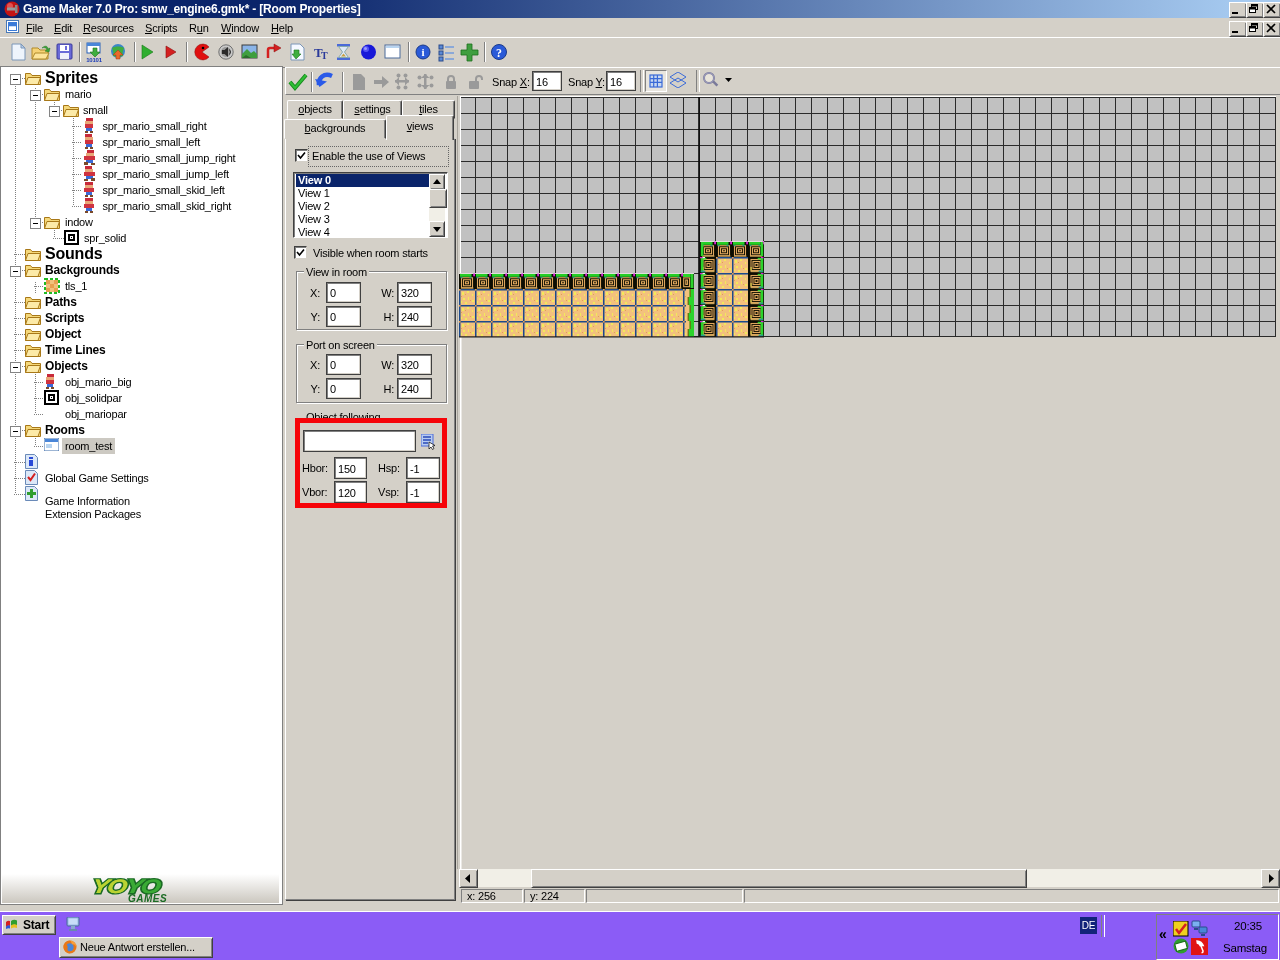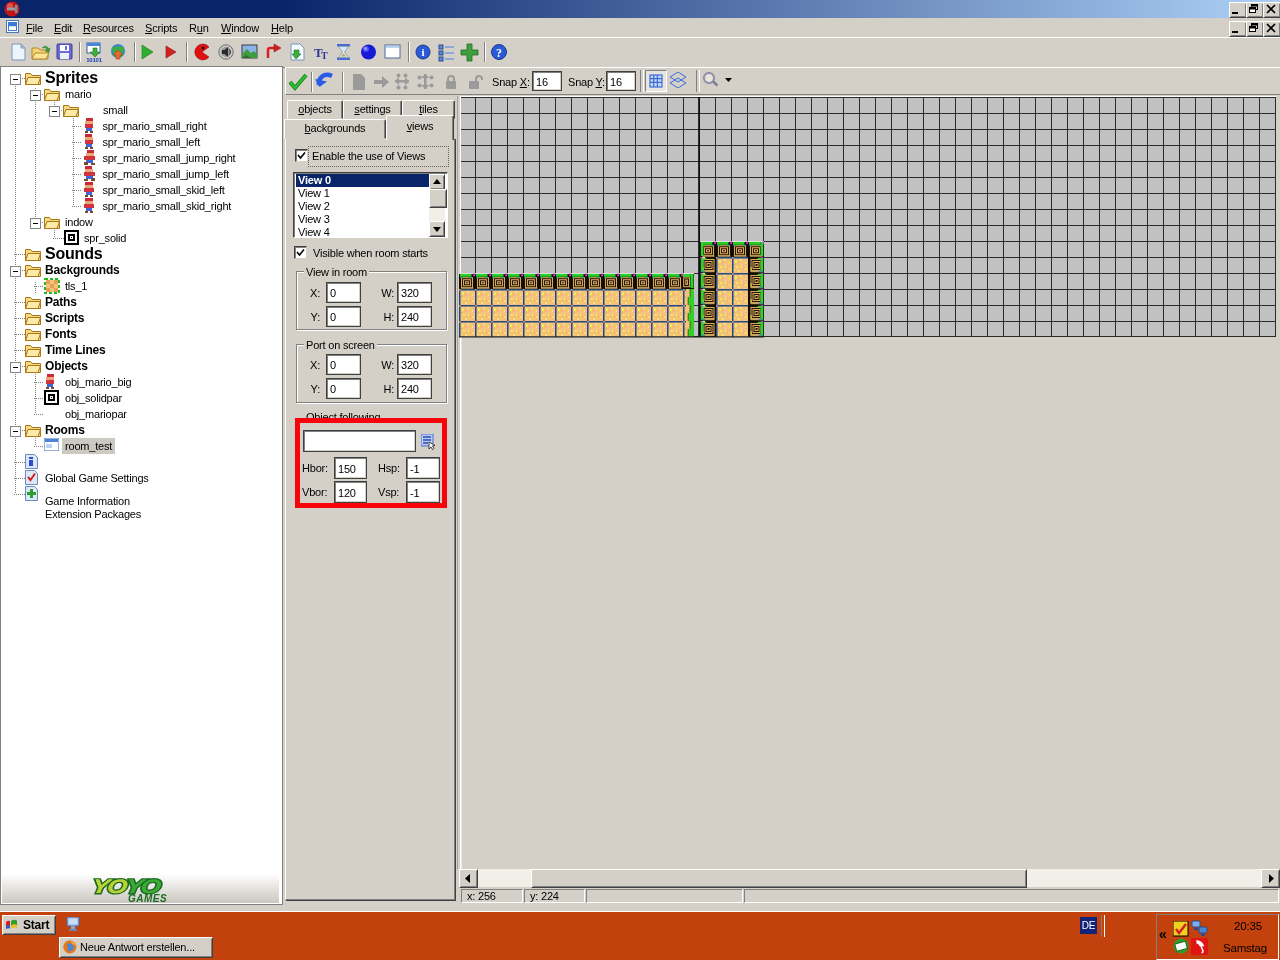--- a/index.html
+++ b/index.html
@@ -33,20 +33,21 @@
 
 <div class="ab" id="titlebar" style="left:0;top:0;width:1280px;height:18px;background:linear-gradient(to right,#0a246a,#0a246a 22%,#a6caf0 97%);">
   <div class="ab" style="left:4px;top:1px;width:16px;height:16px;">
     <svg width="16" height="16" viewBox="0 0 16 16">
       <circle cx="8" cy="8" r="7.5" fill="#c41414"></circle>
       <circle cx="6" cy="5" r="3" fill="#e86060" opacity=".8"></circle>
       <rect x="3" y="6.5" width="9" height="3" fill="#9a9a9a"></rect>
       <rect x="11" y="4" width="2.5" height="8" fill="#8a8a8a"></rect>
     </svg>
   </div>
+  <div class="ab bold" style="left:23px;top:1px;font-size:12px;line-height:16px;color:#fff;">Game Maker 7.0 Pro: smw_engine6.gmk* - [Room Properties]</div>
   <div class="wbtn" style="left:1229px;top:2px;">
       <svg width="14" height="12" style="position:absolute;left:0;top:0;">
         <rect x="2" y="9" width="6" height="2" fill="#000"></rect>
       </svg>
     </div>
   <div class="wbtn" style="left:1246px;top:2px;">
       <svg width="14" height="12" style="position:absolute;left:0;top:0;">
         <rect x="4.5" y="1.5" width="6" height="5" fill="none" stroke="#000"></rect>
         <rect x="4.5" y="1.5" width="6" height="2" fill="#000"></rect>
         <rect x="2.5" y="4.5" width="6" height="5" fill="#fff" stroke="#000"></rect>
@@ -254,21 +255,21 @@
         </svg></div>
 <div class="tl" style="left:63px;top:18px;">mario</div>
 <div class="ab doth" style="left:51px;top:42px;width:10px;height:1px;"></div>
 <div class="ab expbox" style="left:46.5px;top:38px;">
         <div class="expminus"></div>
       </div>
 <div class="ab" style="left:61px;top:35px;"><svg width="16" height="14" viewBox="0 0 16 14">
           <path d="M.5 2.5h5l1.5 2h8.5v9H.5z" fill="#f5d87a" stroke="#a87818"></path>
           <path d="M.5 13.5l2.5-7h12.5l-2.5 7z" fill="#fceaa8" stroke="#a87818"></path>
         </svg></div>
-<div class="tl" style="left:81px;top:34px;margin-left:20px;">small</div>
+<div class="tl" style="left:81px;top:34px;">small</div>
 <div class="ab doth" style="left:70px;top:58px;width:10px;height:1px;"></div>
 <div class="ab" style="left:80.5px;top:50px;"><svg width="12" height="15" viewBox="0 0 12 15">
           <rect x="3" y="0" width="7" height="3" fill="#c82a3a"></rect>
           <rect x="2" y="3" width="8" height="3" fill="#e8a878"></rect>
           <rect x="2" y="6" width="8" height="4" fill="#cf3340"></rect>
           <rect x="3" y="10" width="6" height="3" fill="#3a6ad8"></rect>
           <rect x="2" y="13" width="3" height="2" fill="#7a4a2a"></rect>
           <rect x="7" y="13" width="3" height="2" fill="#7a4a2a"></rect>
         </svg></div>
 <div class="tl" style="left:100.5px;top:50px;">spr_mario_small_right</div>
@@ -378,21 +379,21 @@
 <div class="ab" style="left:23px;top:243px;"><svg width="16" height="14" viewBox="0 0 16 14">
           <path d="M.5 2.5h5l1.5 2h8.5v9H.5z" fill="#f5d87a" stroke="#a87818"></path>
           <path d="M.5 13.5l2.5-7h12.5l-2.5 7z" fill="#fceaa8" stroke="#a87818"></path>
         </svg></div>
 <div class="tl bold" style="left:43px;top:242px;font-size:12px;">Scripts</div>
 <div class="ab doth" style="left:12px;top:266px;width:11px;height:1px;"></div>
 <div class="ab" style="left:23px;top:259px;"><svg width="16" height="14" viewBox="0 0 16 14">
           <path d="M.5 2.5h5l1.5 2h8.5v9H.5z" fill="#f5d87a" stroke="#a87818"></path>
           <path d="M.5 13.5l2.5-7h12.5l-2.5 7z" fill="#fceaa8" stroke="#a87818"></path>
         </svg></div>
-<div class="tl bold" style="left:43px;top:258px;font-size:12px;">Fonts</div>
+<div class="tl bold" style="left:43px;top:258px;font-size:12px;">Object</div>
 <div class="ab doth" style="left:12px;top:282px;width:11px;height:1px;"></div>
 <div class="ab" style="left:23px;top:275px;"><svg width="16" height="14" viewBox="0 0 16 14">
           <path d="M.5 2.5h5l1.5 2h8.5v9H.5z" fill="#f5d87a" stroke="#a87818"></path>
           <path d="M.5 13.5l2.5-7h12.5l-2.5 7z" fill="#fceaa8" stroke="#a87818"></path>
         </svg></div>
 <div class="tl bold" style="left:43px;top:274px;font-size:12px;">Time Lines</div>
 <div class="ab doth" style="left:12px;top:298px;width:11px;height:1px;"></div>
 <div class="ab expbox" style="left:8px;top:294px;">
         <div class="expminus"></div>
       </div>
@@ -971,21 +972,21 @@
   <div class="ab seg" style="left:2px;top:1px;width:60px;">
       <span>x: 256</span>
     </div>
   <div class="ab seg" style="left:65px;top:1px;width:59px;">
       <span>y: 224</span>
     </div>
   <div class="ab seg" style="left:127px;top:1px;width:155px;"></div>
   <div class="ab seg" style="left:285px;top:1px;width:533px;"></div>
 </div>
 
-<div class="ab" id="taskbar" style="left:0;top:911px;width:1280px;height:49px;background:#c2410c;border-top:1px solid #fff;">
+<div class="ab" id="taskbar" style="left:0;top:911px;width:1280px;height:49px;background:#8b5cf6;border-top:1px solid #fff;">
 
   <div class="ab" style="left:2px;top:3px;width:52px;height:18px;background:#d4d0c8;border:1px solid;border-color:#fff #404040 #404040 #fff;box-shadow:inset 1px 1px 0 #d4d0c8,inset -1px -1px 0 #808080;">
     <svg class="ab" style="left:3px;top:2px;" width="14" height="13" viewBox="0 0 14 13">
       <path d="M0 4 Q2 2 4 3 L4 8 Q2 7 0 9z" fill="#d42020"></path>
       <path d="M5 3 Q8 1 11 2.5 L11 7.5 Q8 6 5 8z" fill="#2f9e2f"></path>
       <path d="M0 10 Q2 8 4 9 L4 12 Q2 11.5 0 12.5z" fill="#2a5ad8" transform="translate(0,-1.5)"></path>
       <path d="M5 9 Q8 7 11 8.5 L11 11.5 Q8 10.5 5 12z" fill="#e8c020" transform="translate(0,-1.5)"></path>
     </svg>
     <div class="ab bold" style="left:20px;top:2px;font-size:12px;">Start</div>
   </div>

